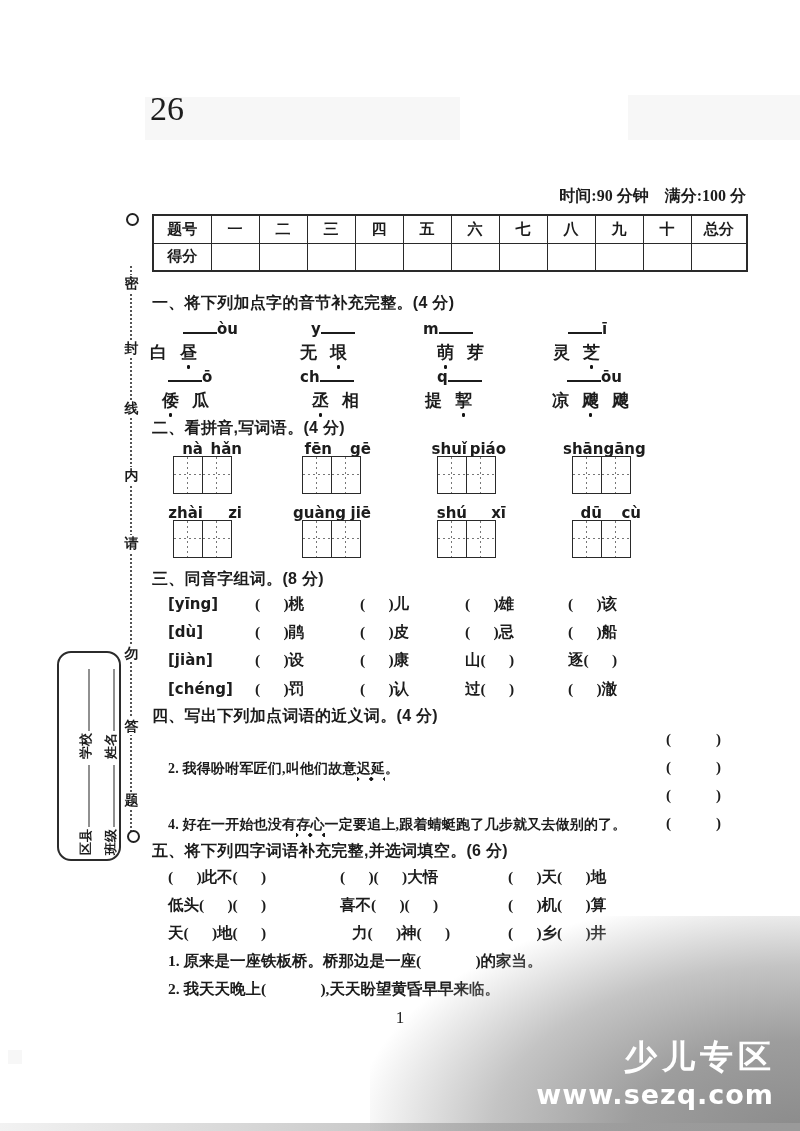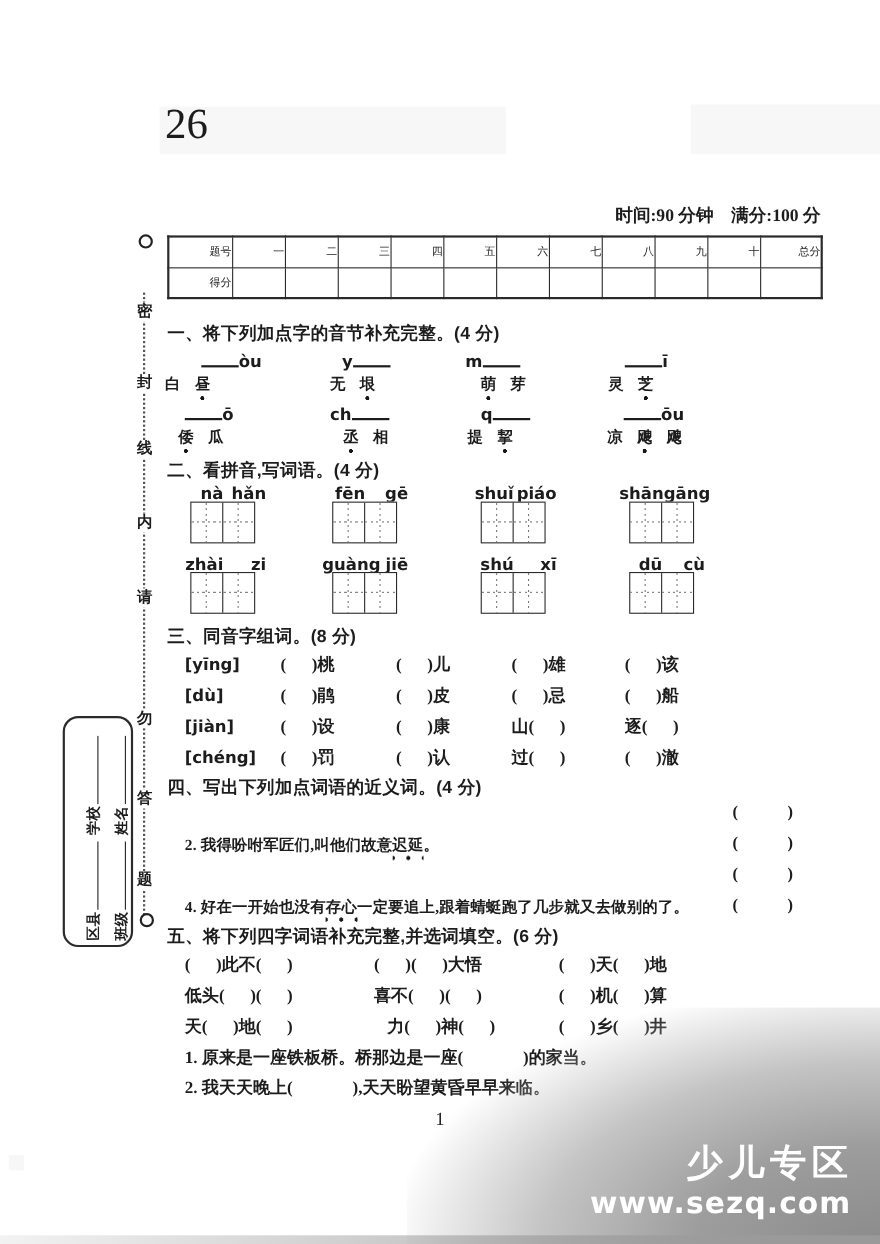--- a/index.html
+++ b/index.html
@@ -7,25 +7,25 @@
   body{width:800px;height:1131px;font-family:"Liberation Serif","DejaVu Serif",serif;color:#1c1c1c}
   #paper{position:relative;width:800px;height:1131px;overflow:hidden;background:#ffffff}
   .abs{position:absolute}
   .band{background:#f7f7f7}
   
   .hd{font-family:"Liberation Sans","DejaVu Sans",sans-serif;font-weight:700;font-size:16px;letter-spacing:.3px;white-space:pre}
   .time{font-weight:700;font-size:16px;white-space:pre}
   
   .tablewrap{left:152px;top:214px}
   table.score{border-collapse:collapse;table-layout:fixed;width:594px;border:2.2px solid #2a2a2a}
-  table.score td{border:1.2px solid #2a2a2a;height:28px;text-align:right;font-size:10px;font-weight:400;padding:0}
+  table.score td{border:1.2px solid #2a2a2a;height:28px;text-align:center;font-size:15px;font-weight:700;padding:0}
   
   .py{font-family:"DejaVu Sans","Liberation Sans",sans-serif;font-weight:700;font-size:15px;white-space:nowrap}
   .blank{display:inline-block;width:34px;height:13px;border-bottom:2px solid #1c1c1c;vertical-align:baseline}
-  .w{font-size:14px;font-weight:700;white-space:nowrap}
+  .w{font-size:17px;font-weight:700;white-space:nowrap}
   .w .ch{display:inline-block;margin-right:13px}
   .du{background-image:radial-gradient(circle,#161616 1.7px,rgba(0,0,0,0) 2px);background-size:1em 6px;background-position:50% 100%;background-repeat:repeat-x;padding-bottom:6px}
   
   .gpy{font-family:"DejaVu Sans","Liberation Sans",sans-serif;font-weight:700;font-size:15px;width:78px;display:flex}
   .gpy span{flex:1;text-align:right}
   .wgrid{width:59px;height:38px;border:1.8px solid #2a2a2a;display:flex;background:#fff}
   .gcell{flex:1;background-image:repeating-linear-gradient(to right,#777 0,#777 2px,transparent 2px,transparent 5px),repeating-linear-gradient(to bottom,#777 0,#777 2px,transparent 2px,transparent 5px);background-size:100% 1.3px,1.3px 100%;background-position:0 50%,50% 0;background-repeat:no-repeat,no-repeat}
   .gcell:first-child{border-right:1.4px solid #2a2a2a}
   
   .blab{font-family:"DejaVu Sans","Liberation Sans",sans-serif;font-weight:700;font-size:15px;white-space:pre}
@@ -41,21 +41,21 @@
   .nb-unit{position:absolute;width:22px;height:96px}
   .nb-rot{position:absolute;left:50%;top:50%;width:96px;transform:translate(-50%,-50%) rotate(-90deg);display:flex;align-items:flex-end;white-space:nowrap}
   .nb-rot .lab{font-size:13px;font-weight:700;line-height:13px}
   .nb-line{flex:0 0 62px;height:0;border-bottom:1.6px solid #222;margin-left:2px;margin-bottom:2px}
   
   .pageno{left:0;top:1008px;width:800px;text-align:center;font-size:17px}
   .blob{right:0;bottom:0;width:430px;height:215px;background:radial-gradient(130% 140% at 100% 100%,#8b8b8b 0%,#9d9d9d 30%,#c4c4c4 55%,rgba(255,255,255,0) 80%)}
   .bstrip{left:0;bottom:0;width:800px;height:8px;background:linear-gradient(to right,rgba(190,190,190,.2),#9a9a9a)}
   .wm1{right:24px;top:1035px;font-family:Liberation Mono, monospace;font-weight:700;font-size:33px;color:#fff;letter-spacing:5px}
   .wm2{right:26px;top:1079px;font-family:"DejaVu Sans","Liberation Sans",sans-serif;font-weight:700;font-size:27px;color:#fff;letter-spacing:1px}
-  .corner{left:150px;top:90px;font-size:39px;font-weight:500}
+  .corner{left:150px;top:90px;font-size:34px;font-weight:500}
 </style>
 </head>
 <body>
 
 <div id="paper">
 
   <div class="abs band" style="left:145px;top:97px;width:315px;height:43px"></div>
   <div class="abs band" style="left:628px;top:95px;width:172px;height:45px"></div>
   <div class="abs band" style="left:8px;top:1050px;width:14px;height:14px"></div>
 

